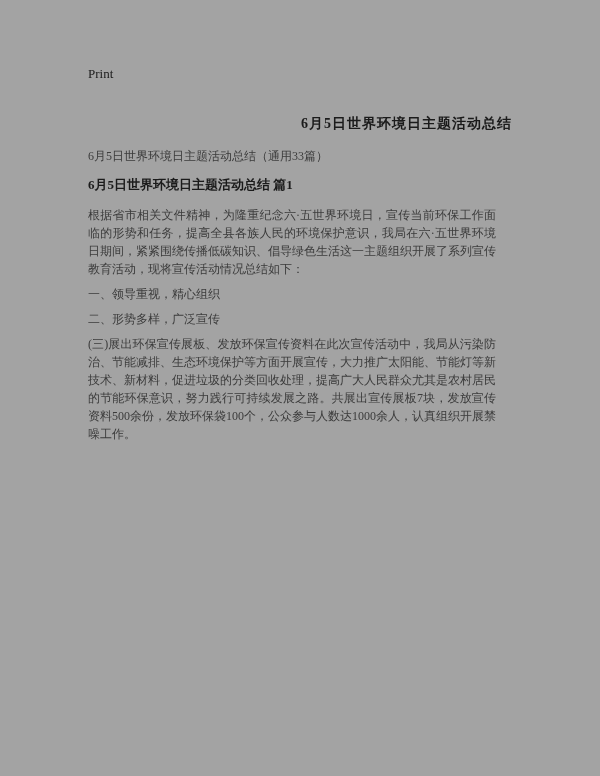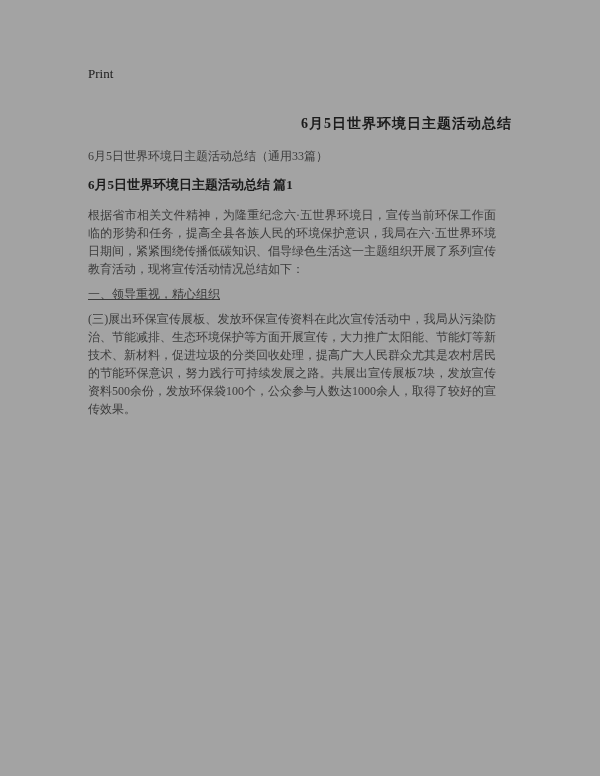--- a/index.html
+++ b/index.html
@@ -61,37 +61,37 @@
     font-size: 12px;
     line-height: 18px;
     color: #3b3b3b;
     text-align: justify;
     text-justify: inter-ideograph;
   }
   .article-body p.sub {
     margin-top: 2px;
     margin-bottom: 7px;
     text-align: left;
-    text-decoration: underline;
   }
 </style>
 </head>
 <body>
 
 <div class="page">
   <div class="content">
 
     <button class="print-link">Print</button>
 
     <h1 class="doc-title">6月5日世界环境日主题活动总结</h1>
 
     <p class="doc-subtitle">6月5日世界环境日主题活动总结（通用33篇）</p>
 
     <h2 class="part-heading">6月5日世界环境日主题活动总结 篇1</h2>
 
     <div class="article-body">
       <p>根据省市相关文件精神，为隆重纪念六·五世界环境日，宣传当前环保工作面临的形势和任务，提高全县各族人民的环境保护意识，我局在六·五世界环境日期间，紧紧围绕传播低碳知识、倡导绿色生活这一主题组织开展了系列宣传教育活动，现将宣传活动情况总结如下：</p>
       <p class="sub">一、领导重视，精心组织</p>
-      <p>(三)展出环保宣传展板、发放环保宣传资料在此次宣传活动中，我局从污染防治、节能减排、生态环境保护等方面开展宣传，大力推广太阳能、节能灯等新技术、新材料，促进垃圾的分类回收处理，提高广大人民群众尤其是农村居民的节能环保意识，努力践行可持续发展之路。共展出宣传展板7块，发放宣传资料500余份，发放环保袋100个，公众参与人数达1000余人，取得了较好的宣传效果。</p>
+      <p class="sub">二、形势多样，广泛宣传</p>
+      <p>(三)展出环保宣传展板、发放环保宣传资料在此次宣传活动中，我局从污染防治、节能减排、生态环境保护等方面开展宣传，大力推广太阳能、节能灯等新技术、新材料，促进垃圾的分类回收处理，提高广大人民群众尤其是农村居民的节能环保意识，努力践行可持续发展之路。共展出宣传展板7块，发放宣传资料500余份，发放环保袋100个，公众参与人数达1000余人，认真组织开展禁噪工作。</p>
     </div>
 
   </div>
 </div>
 
 </body></html>

